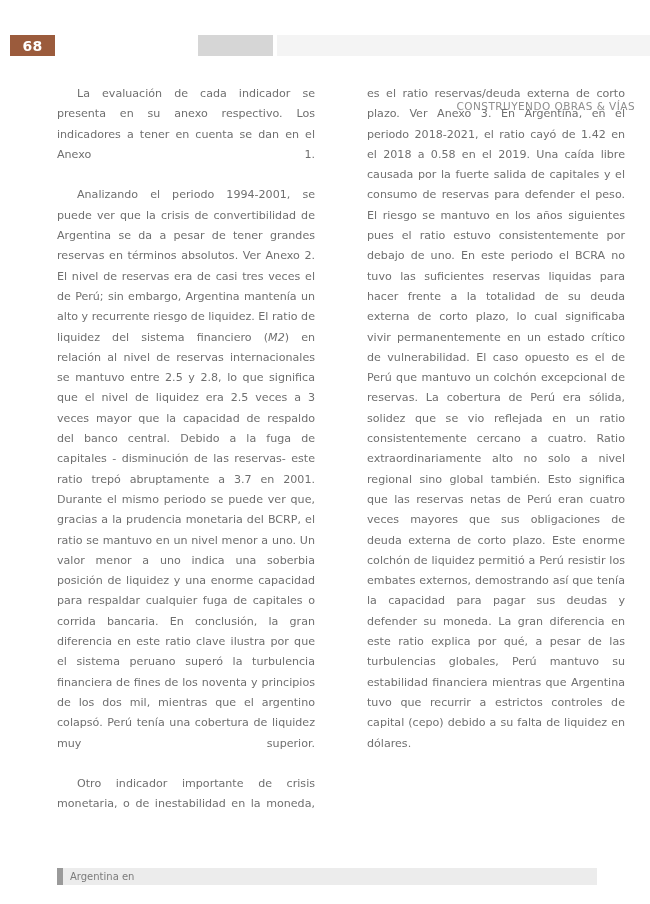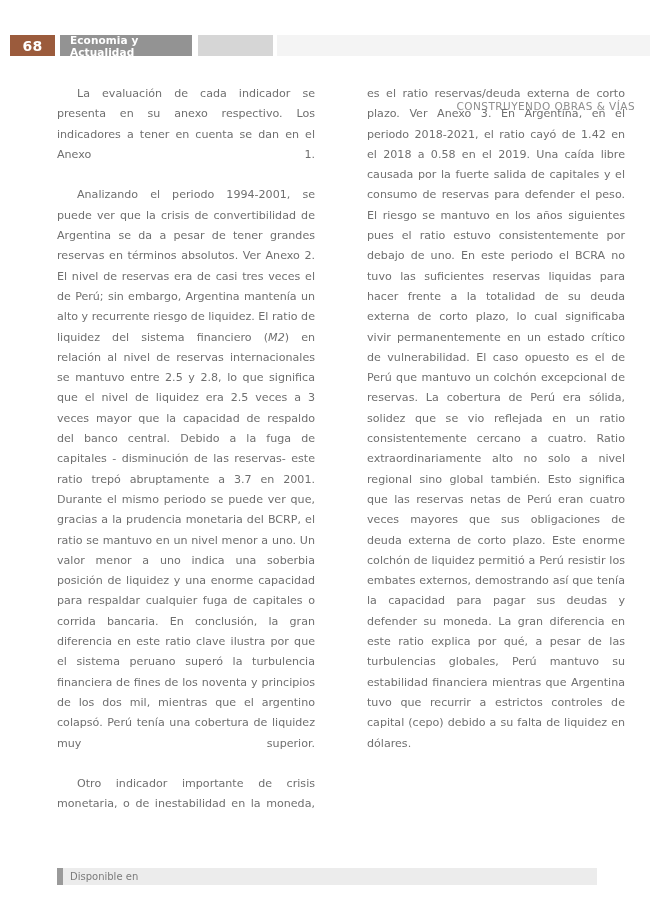--- a/index.html
+++ b/index.html
@@ -169,21 +169,20 @@
     color: #6e6e6e;
     font-size: 10px;
   }
 </style>
 </head>
 <body>
 
 <div id="page-header">
   <div class="hdr-band"></div>
   <div class="hdr-pagenum">68</div>
-  <div class="hdr-section">Economia y Actualidad</div>
   <div class="hdr-spacer"></div>
   <div class="hdr-pub">CONSTRUYENDO OBRAS &amp; VÍAS</div>
 </div>
 
 <div id="content">
 
   <div class="col left">
     <p class="indent">La evaluación de cada indicador se presenta en su anexo respectivo. Los indicadores a tener en cuenta se dan en el Anexo 1.</p>
     <p class="indent">Analizando el periodo 1994-2001, se puede ver que la crisis de convertibilidad de Argentina se da a pesar de tener grandes reservas en términos absolutos. Ver Anexo 2. El nivel de reservas era de casi tres veces el de Perú; sin embargo, Argentina mantenía un alto y recurrente riesgo de liquidez. El ratio de liquidez del sistema financiero (<em class="mono-it">M2</em>) en relación al nivel de reservas internacionales se mantuvo entre 2.5 y 2.8, lo que significa que el nivel de liquidez era 2.5 veces a 3 veces mayor que la capacidad de respaldo del banco central. Debido a la fuga de capitales - disminución de las reservas- este ratio trepó abruptamente a 3.7 en 2001. Durante el mismo periodo se puede ver que, gracias a la prudencia monetaria del BCRP, el ratio se mantuvo en un nivel menor a uno. Un valor menor a uno indica una soberbia posición de liquidez y una enorme capacidad para respaldar cualquier fuga de capitales o corrida bancaria. En conclusión, la gran diferencia en este ratio clave ilustra por que el sistema peruano superó la turbulencia financiera de fines de los noventa y principios de los dos mil, mientras que el argentino colapsó. Perú tenía una cobertura de liquidez muy superior.</p>
     <p class="indent">Otro indicador importante de crisis monetaria, o de inestabilidad en la moneda,</p>
@@ -191,14 +190,14 @@
 
   <div class="col right">
     <p>es el ratio reservas/deuda externa de corto plazo. Ver Anexo 3. En Argentina, en el periodo 2018-2021, el ratio cayó de 1.42 en el 2018 a 0.58 en el 2019. Una caída libre causada por la fuerte salida de capitales y el consumo de reservas para defender el peso. El riesgo se mantuvo en los años siguientes pues el ratio estuvo consistentemente por debajo de uno. En este periodo el BCRA no tuvo las suficientes reservas liquidas para hacer frente a la totalidad de su deuda externa de corto plazo, lo cual significaba vivir permanentemente en un estado crítico de vulnerabilidad. El caso opuesto es el de Perú que mantuvo un colchón excepcional de reservas. La cobertura de Perú era sólida, solidez que se vio reflejada en un ratio consistentemente cercano a cuatro. Ratio extraordinariamente alto no solo a nivel regional sino global también. Esto significa que las reservas netas de Perú eran cuatro veces mayores que sus obligaciones de deuda externa de corto plazo. Este enorme colchón de liquidez permitió a Perú resistir los embates externos, demostrando así que tenía la capacidad para pagar sus deudas y defender su moneda. La gran diferencia en este ratio explica por qué, a pesar de las turbulencias globales, Perú mantuvo su estabilidad financiera mientras que Argentina tuvo que recurrir a estrictos controles de capital (cepo) debido a su falta de liquidez en dólares.</p>
   </div>
 
 </div>
 
 <div id="page-footer">
   <div class="ftr-band"></div>
   <div class="ftr-tick"></div>
-  <div class="ftr-label">Disponible en</div>
+  <div class="ftr-label">Argentina en</div>
 </div>
 
 </body></html>

